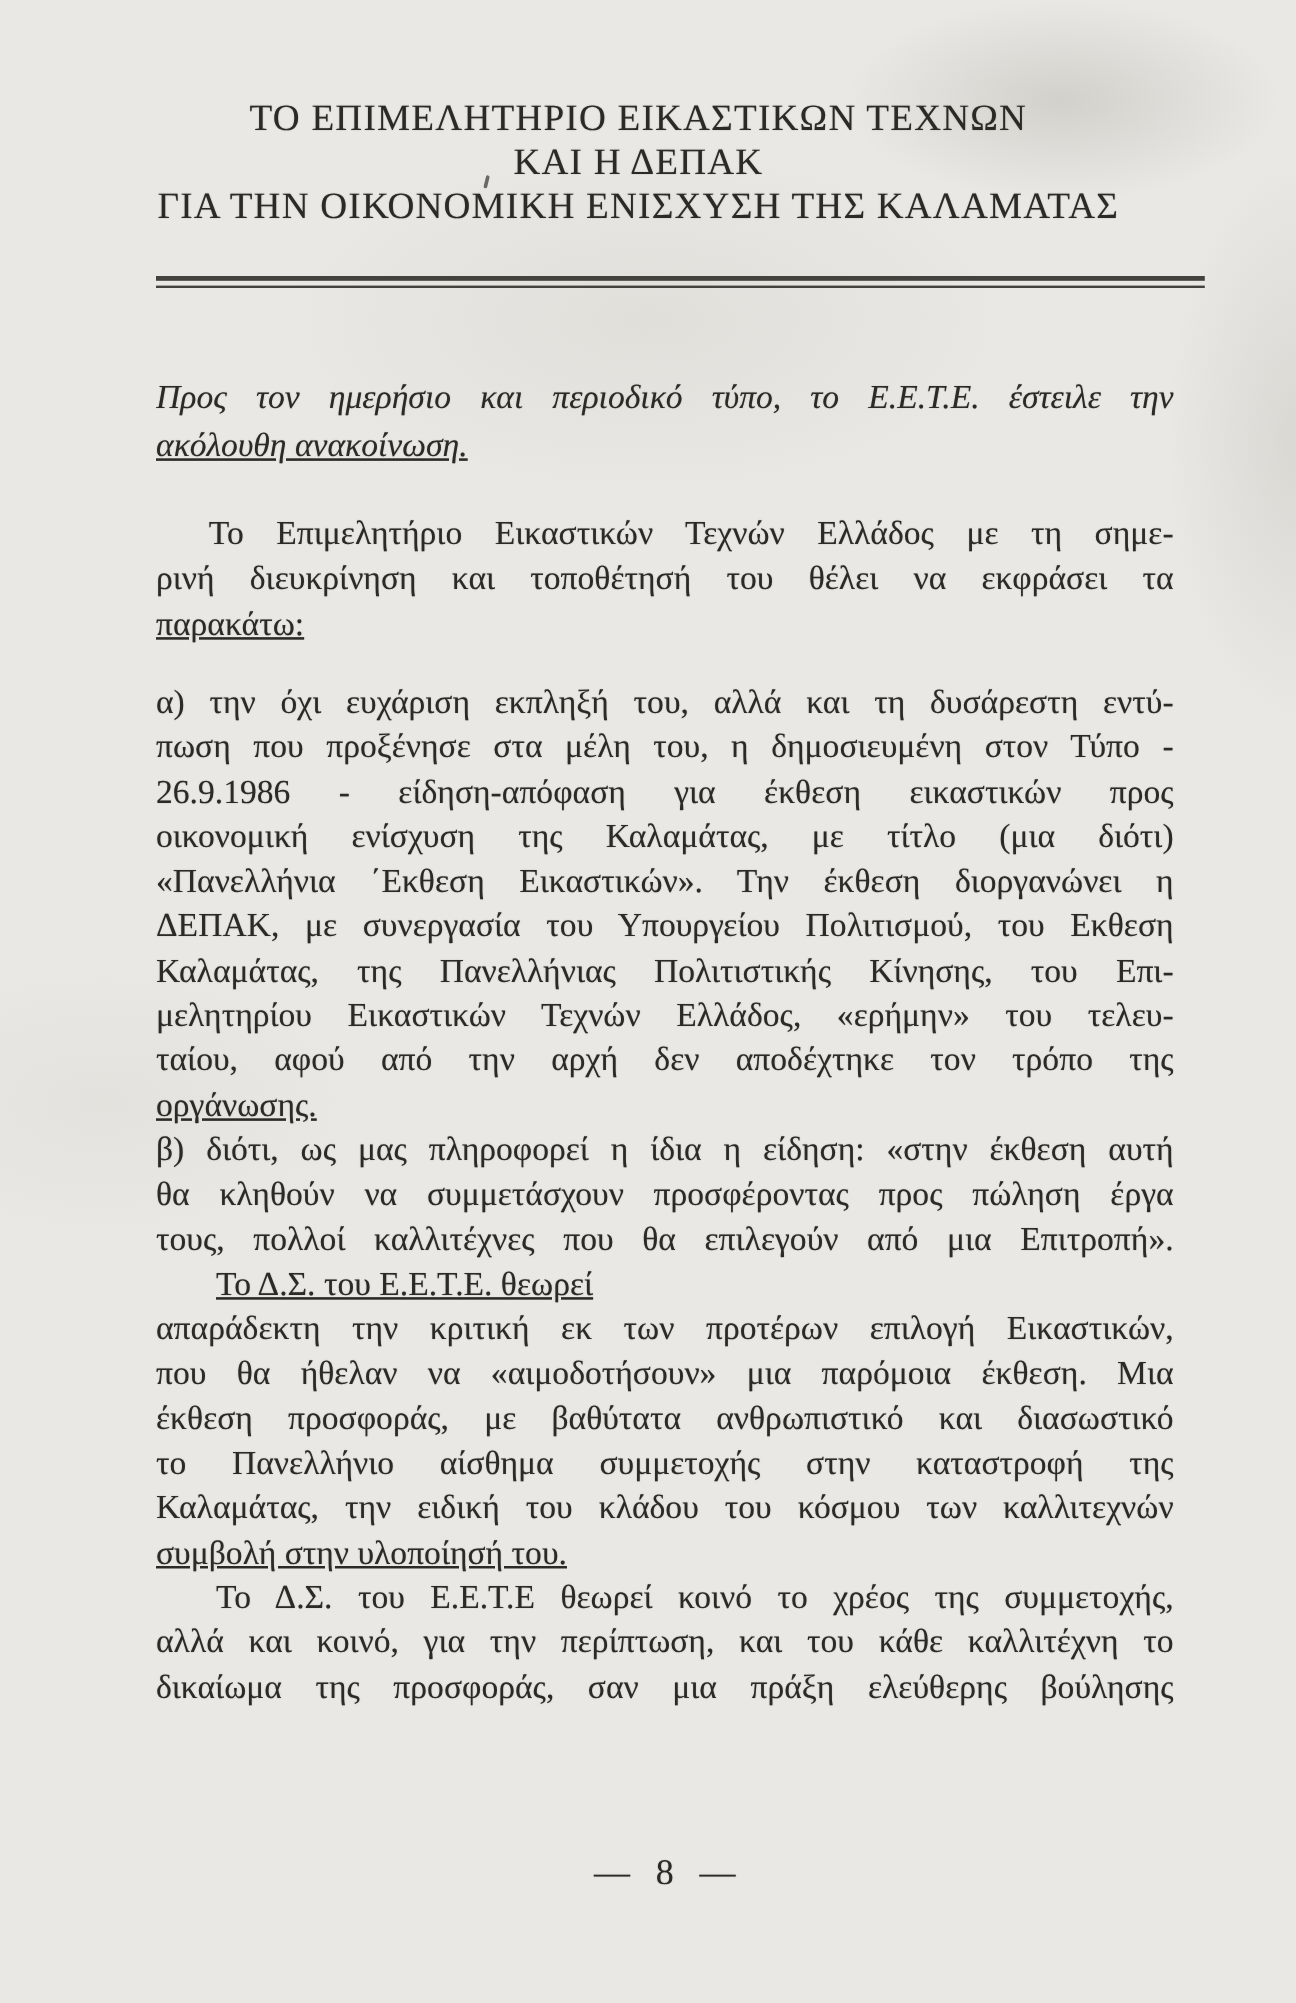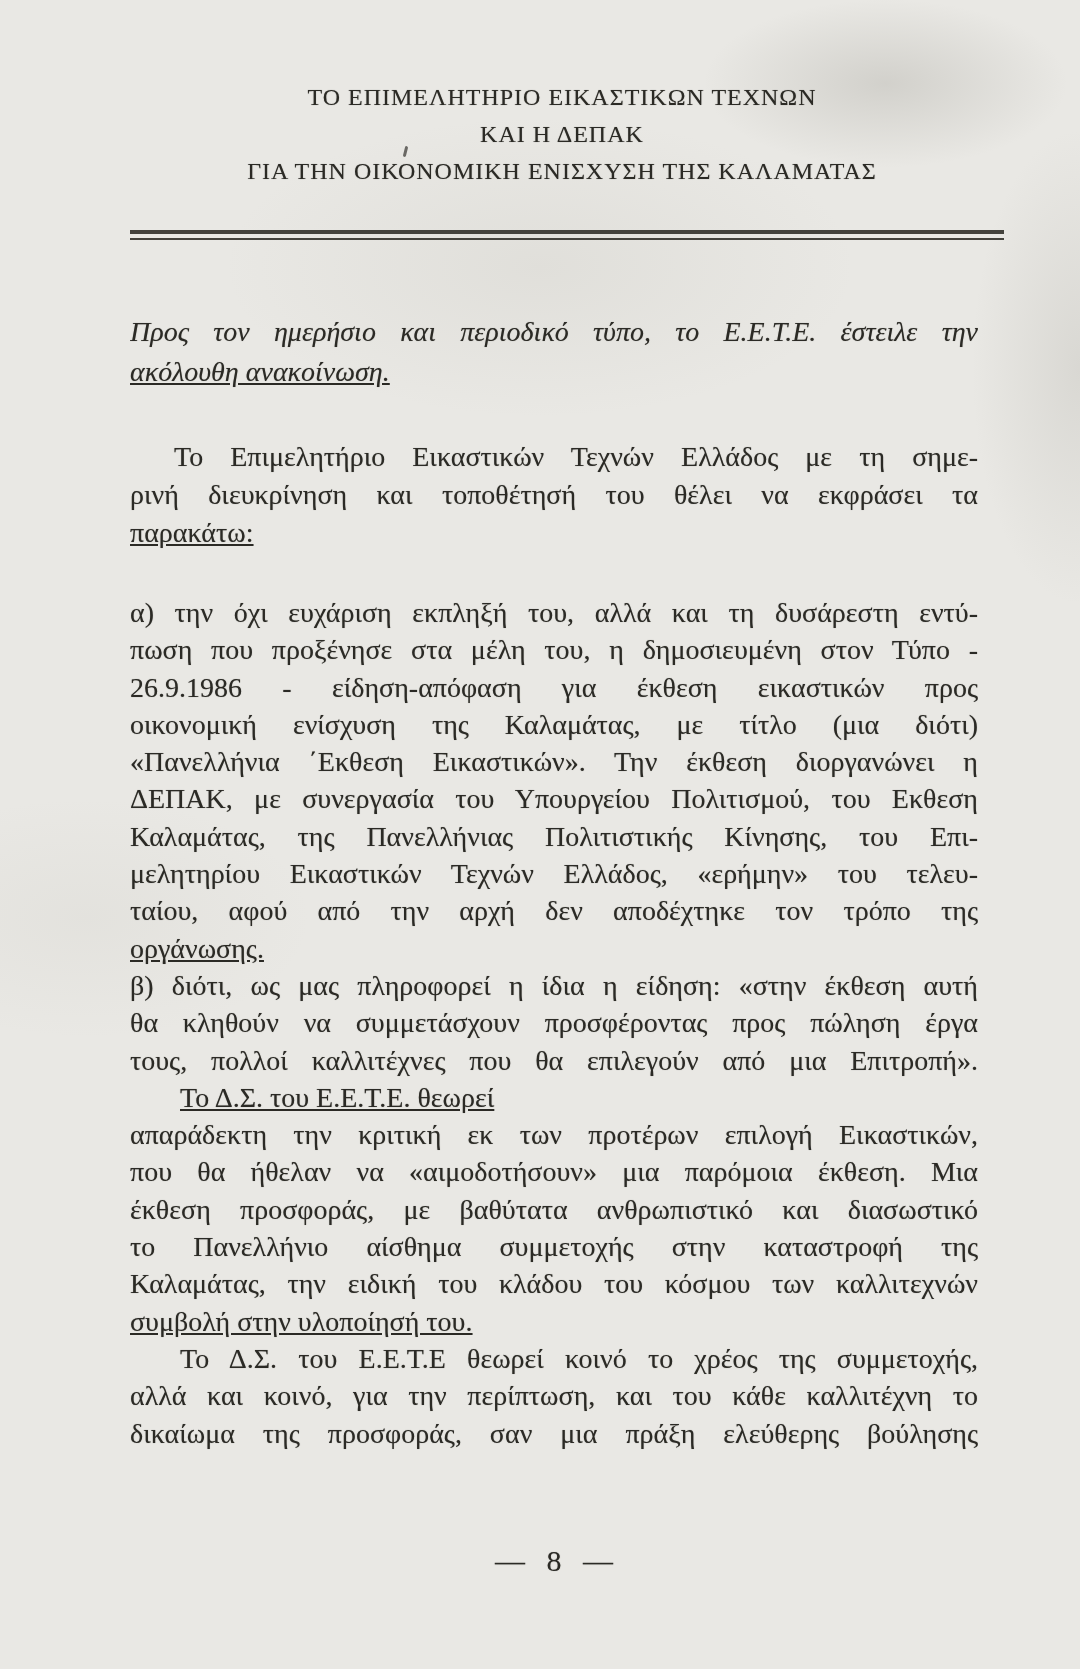--- a/index.html
+++ b/index.html
@@ -15,22 +15,22 @@
     color: #2b2a25;
     background:
       radial-gradient(ellipse 260px 120px at 82% 5%, rgba(150,148,140,.28), transparent 70%),
       radial-gradient(ellipse 150px 330px at 100% 22%, rgba(160,158,150,.22), transparent 72%),
       radial-gradient(ellipse 420px 200px at 50% 16%, rgba(170,168,158,.14), transparent 75%),
       radial-gradient(ellipse 300px 160px at 8% 55%, rgba(175,173,163,.10), transparent 75%),
       #e9e8e4;
   }
   .title {
     position: absolute;
-    top: 79px; left: 122px; width: 880px;
-    font-size: 24px; line-height: 37px;
+    top: 79px; left: 92px; width: 880px;
+    font-size: 31px; line-height: 37px;
     letter-spacing: 1px;
     text-align: center;
     text-shadow: 0 0 1px rgba(43,42,37,.45);
   }
   .title .line { text-align: center; text-align-last: center; height: 37px; overflow: hidden; }
   .speck {
     position: absolute; top: 146px; left: 404px;
     width: 3px; height: 11px;
     background: #4a4943;
     transform: rotate(14deg);
@@ -53,24 +53,24 @@
   .line {
     text-align: justify;
     text-align-last: justify;
     overflow: hidden;
     white-space: normal;
   }
   .line.endline { text-align-last: left; text-decoration: underline; }
   .line.indent { text-indent: 50px; }
   .intro { font-style: italic; }
   .intro .line { height: 40px; line-height: 40px; }
-  .opening { margin-top: 46px; }
+  .opening { margin-top: 34px; }
   .opening .line { height: 38px; line-height: 38px; }
   .opening .line.indent { text-indent: 44px; }
-  .bodyparas { margin-top: 42px; }
+  .bodyparas { margin-top: 27px; }
   .bodyparas .line { height: 37.3px; line-height: 37.3px; }
   .pageno {
     position: absolute;
     top: 1544px; left: 130px; width: 848px;
     text-align: center;
     font-size: 30px;
     word-spacing: 14px;
     text-shadow: 0 0 1px rgba(43,42,37,.4);
   }
 </style>

